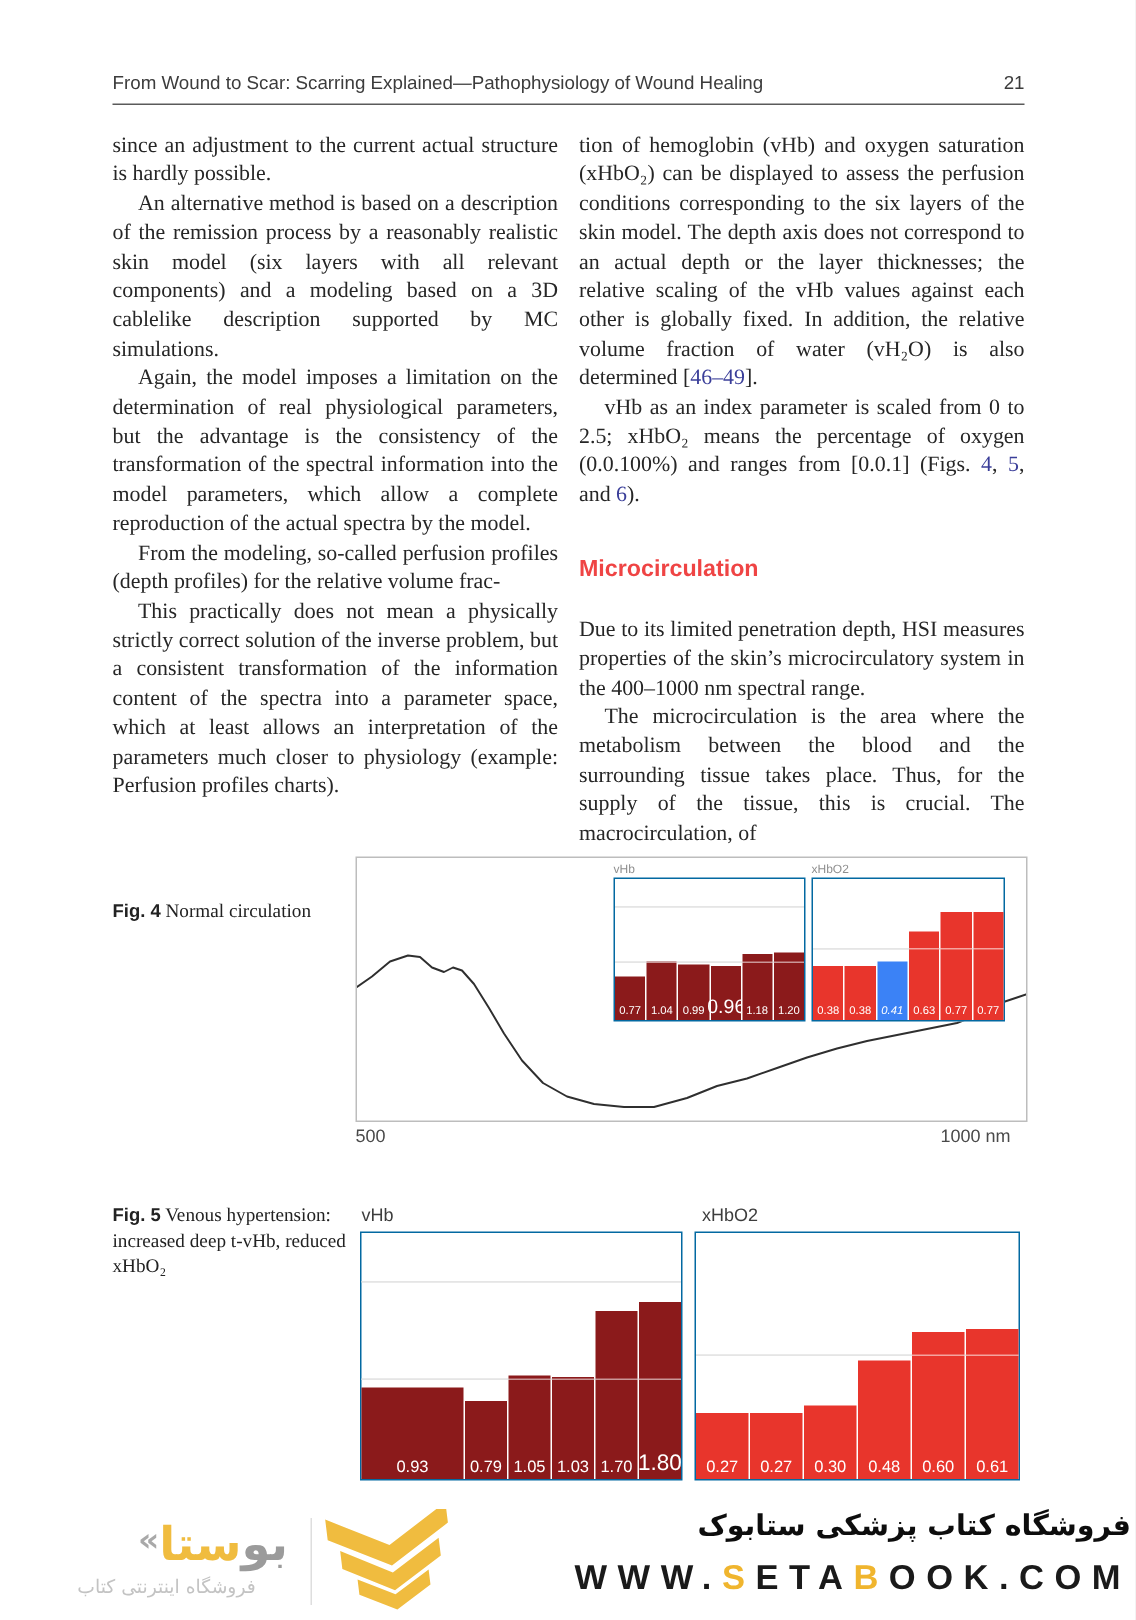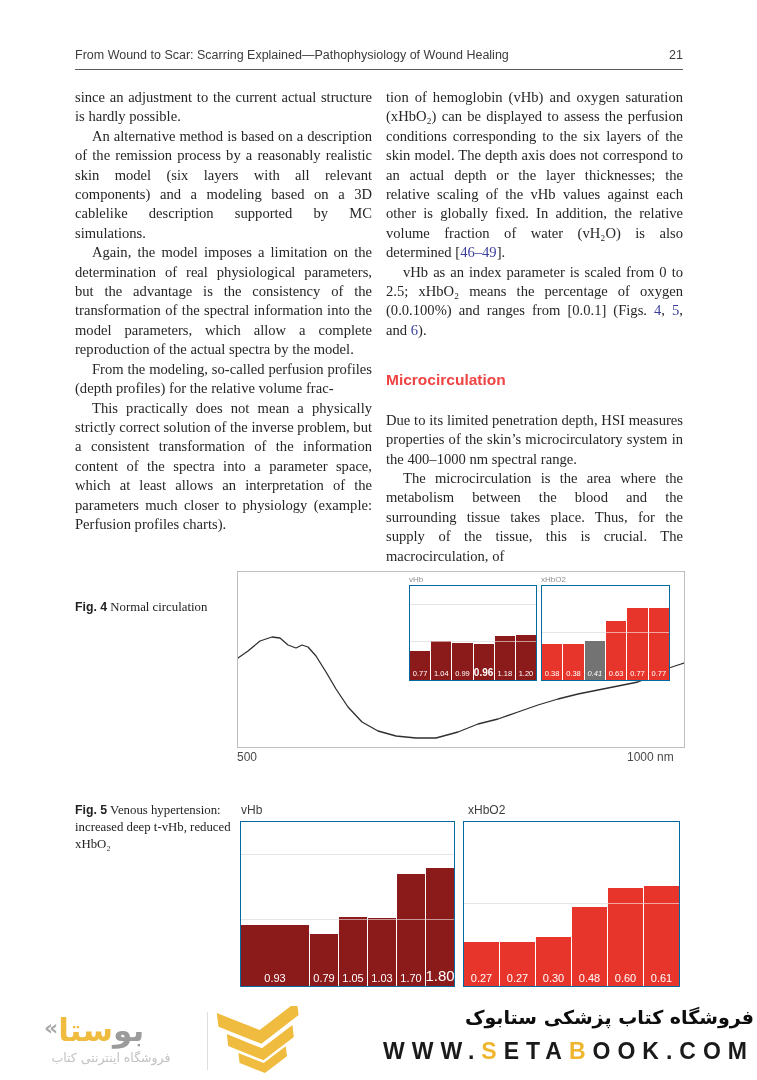--- a/index.html
+++ b/index.html
@@ -33,21 +33,21 @@
   .grid{position:absolute;left:0;right:0;height:1px;background:#c6c6c6;z-index:0;}
   .gridover{position:absolute;left:0;right:0;height:1px;background:rgba(255,255,255,0.55);z-index:3;}
   .axis-lab{position:absolute;font-family:"Liberation Sans","DejaVu Sans",sans-serif;
             font-size:12px;color:#4a4a4a;top:750px;}
   
   .fig5-cap{position:absolute;left:75px;top:802px;width:170px;font-size:12.8px;line-height:17px;color:#222;}
   .chart-label{position:absolute;font-family:"Liberation Sans","DejaVu Sans",sans-serif;
                font-size:12px;color:#3d3d3d;top:803px;}
   
   .brand-divider{position:absolute;left:207px;top:1012px;width:1px;height:58px;background:#dedede;}
-  .wordmark{position:absolute;left:44px;top:1008px;width:170px;text-align:left;
+  .wordmark{position:absolute;left:22px;top:1008px;width:170px;text-align:right;
             font-family:"DejaVu Sans",sans-serif;font-weight:bold;font-size:31px;line-height:40px;
             white-space:nowrap;}
   .wm-chev{color:#a9a9a9;font-size:22px;vertical-align:6px;letter-spacing:-2px;}
   .wm-gray{color:#9b9b9b;}
   .wm-gold{color:#F0BC3F;}
   .wm-sub{position:absolute;left:22px;top:1050px;width:178px;text-align:center;
           font-family:"DejaVu Sans",sans-serif;font-size:12.5px;color:#c3c3c3;}
   .store-block{position:absolute;right:3px;top:1002px;width:420px;text-align:right;
                font-family:"DejaVu Sans",sans-serif;}
   .store-title{font-size:19px;font-weight:bold;color:#0d0d0d;line-height:30px;}
@@ -99,21 +99,21 @@
           <div class="bar" style="height: 30.8%; background: rgb(139, 26, 27);">
             <span class="v" style="font-size: 7.5px;">0.77</span>
           </div>
           <div class="bar" style="height: 41.6%; background: rgb(139, 26, 27);">
             <span class="v" style="font-size: 7.5px;">1.04</span>
           </div>
           <div class="bar" style="height: 39.6%; background: rgb(139, 26, 27);">
             <span class="v" style="font-size: 7.5px;">0.99</span>
           </div>
           <div class="bar" style="height: 38.4%; background: rgb(139, 26, 27);">
-            <span class="v" style="font-size: 10px; font-weight: bold;">0.96</span>
+            <span class="v" style="font-size: 13px;">0.96</span>
           </div>
           <div class="bar" style="height: 47.2%; background: rgb(139, 26, 27);">
             <span class="v" style="font-size: 7.5px;">1.18</span>
           </div>
           <div class="bar" style="height: 48%; background: rgb(139, 26, 27);">
             <span class="v" style="font-size: 7.5px;">1.20</span>
           </div>
         </div>
         <div class="gridover" style="bottom: 40%;"></div>
         <div class="gridover" style="bottom: 80%;"></div>
@@ -121,21 +121,21 @@
     <div class="inset-label" style="left:303px;top:3px;">xHbO2</div>
     <div class="barchart" style="left:303px;top:13px;width:127px;height:94px;">
         <div class="grid" style="bottom: 50%;"></div>
         <div class="bars">
           <div class="bar" style="height: 38%; background: rgb(232, 53, 44);">
             <span class="v" style="font-size: 7.5px;">0.38</span>
           </div>
           <div class="bar" style="height: 38%; background: rgb(232, 53, 44);">
             <span class="v" style="font-size: 7.5px;">0.38</span>
           </div>
-          <div class="bar" style="height: 41%; background: #737373; font-style: italic;">
+          <div class="bar" style="height: 41%; background: #3b82f6; font-style: italic;">
             <span class="v" style="font-size: 7.5px;">0.41</span>
           </div>
           <div class="bar" style="height: 63%; background: rgb(232, 53, 44);">
             <span class="v" style="font-size: 7.5px;">0.63</span>
           </div>
           <div class="bar" style="height: 77%; background: rgb(232, 53, 44);">
             <span class="v" style="font-size: 7.5px;">0.77</span>
           </div>
           <div class="bar" style="height: 77%; background: rgb(232, 53, 44);">
             <span class="v" style="font-size: 7.5px;">0.77</span>

